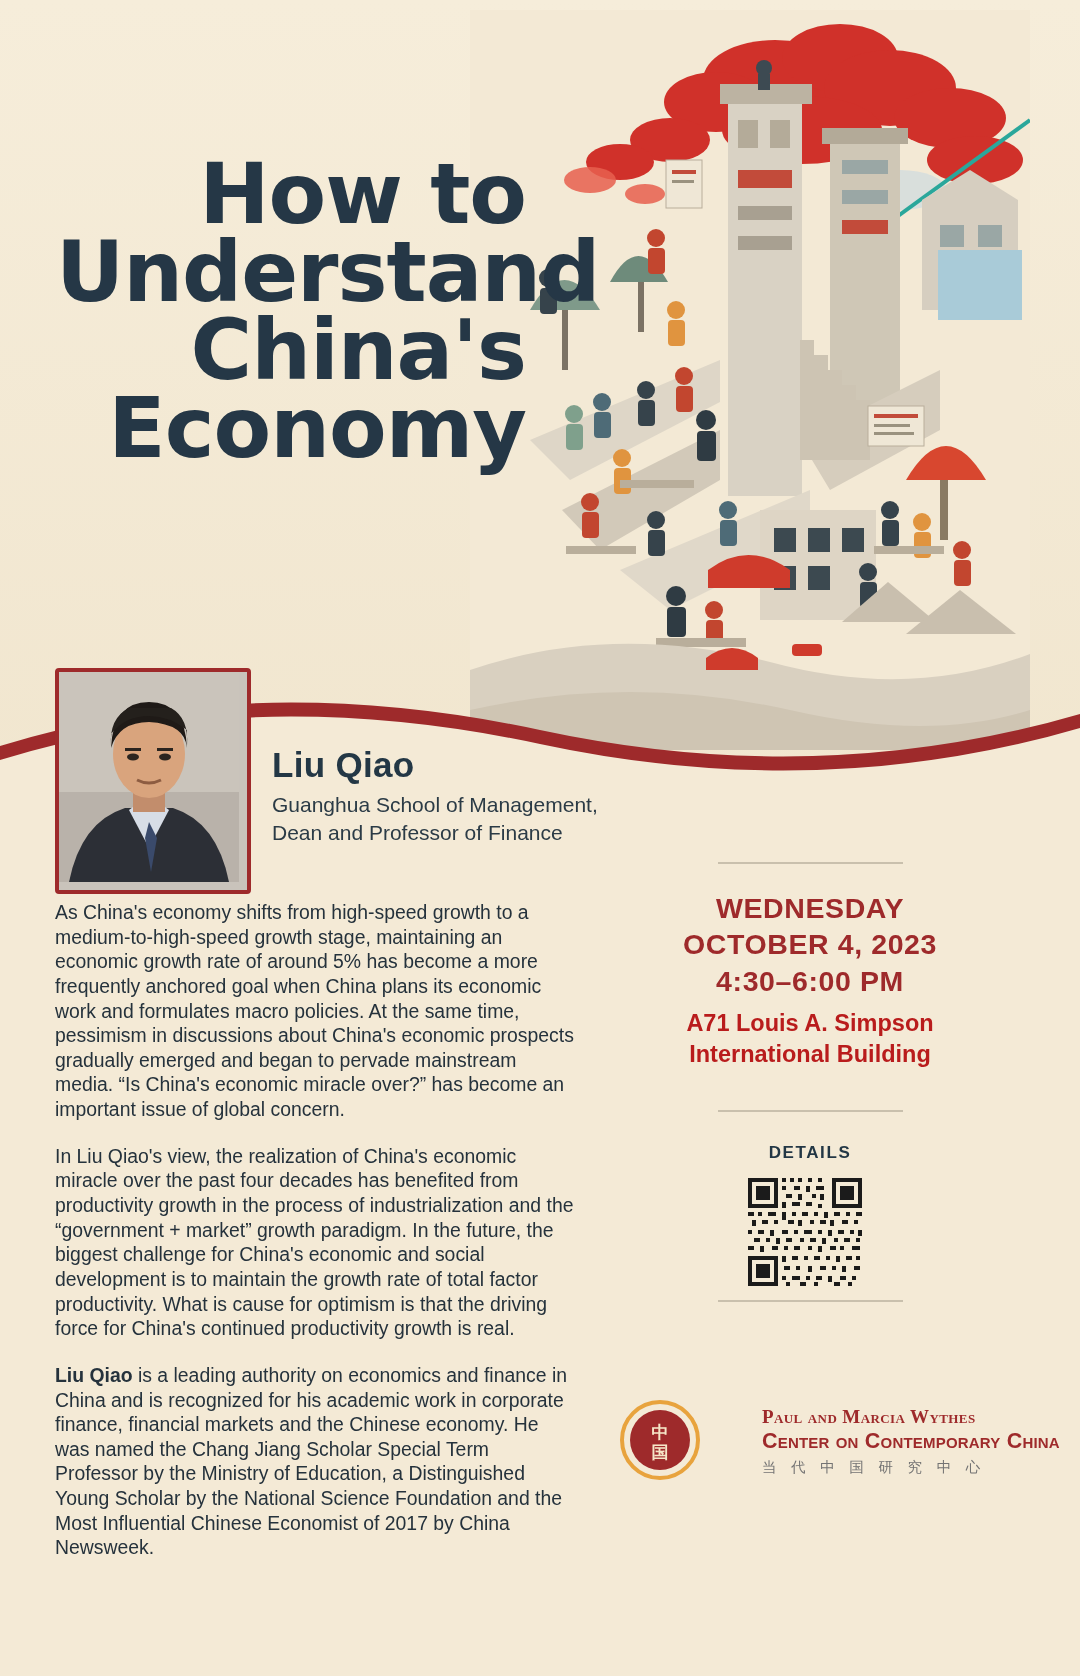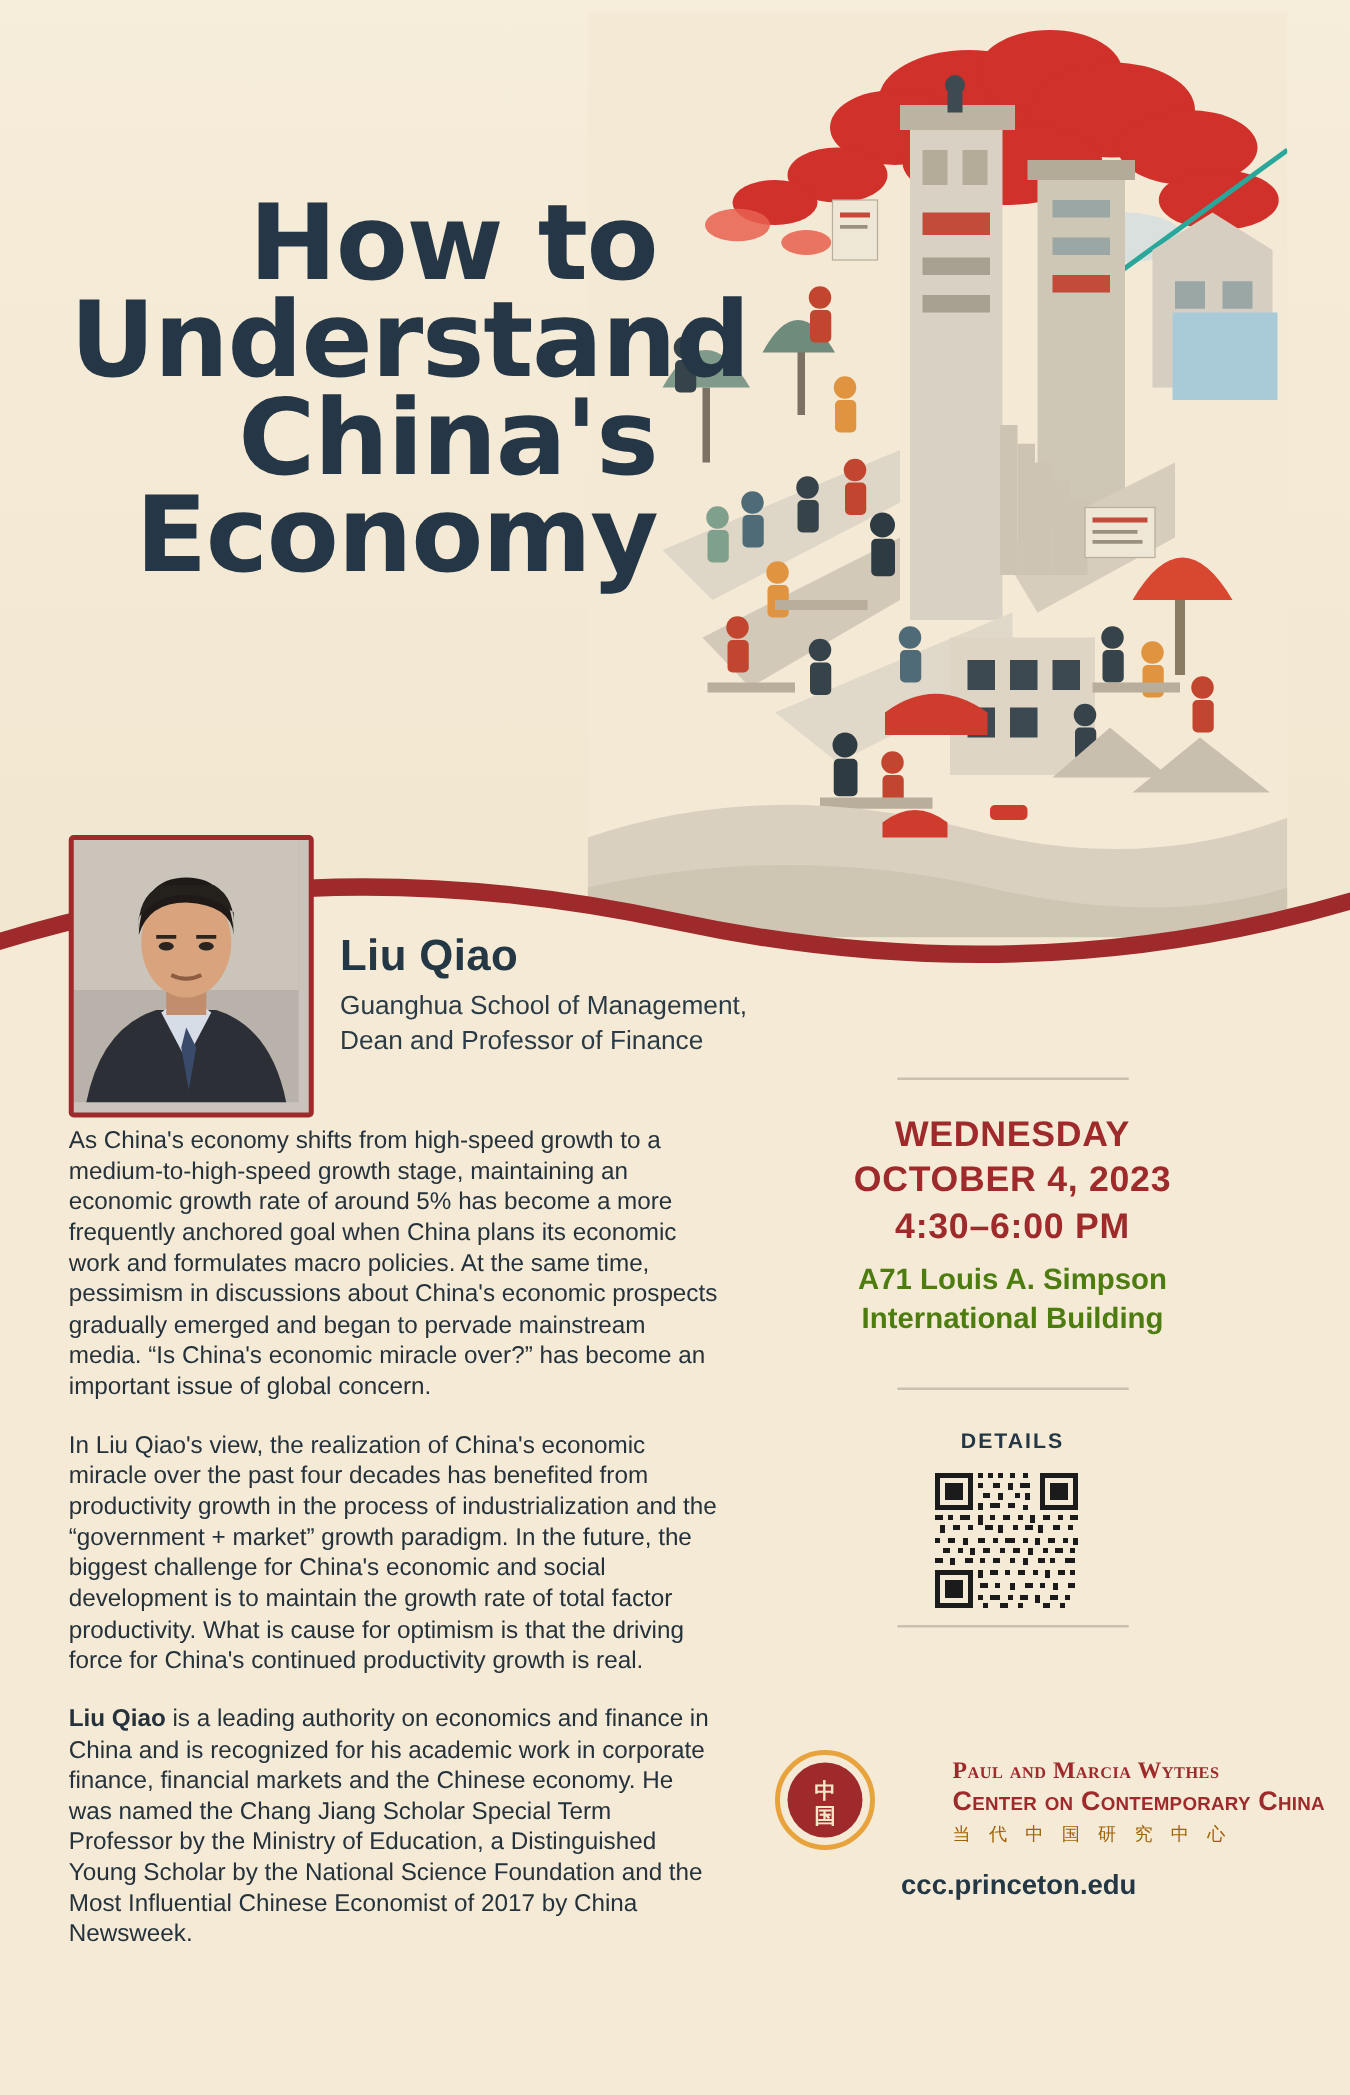--- a/index.html
+++ b/index.html
@@ -123,21 +123,21 @@
     font-size: 28.5px;
     line-height: 1.28;
     letter-spacing: .6px;
   }
   .where {
     position: absolute;
     left: 620px;
     top: 1008px;
     width: 380px;
     text-align: center;
-    color: #4d7c0f;
+    color: #b91c1c;
     font-weight: bold;
     font-size: 23.5px;
     line-height: 1.32;
   }
   .details-label {
     position: absolute;
     left: 620px;
     top: 1143px;
     width: 380px;
     text-align: center;
@@ -186,21 +186,21 @@
   .logo-l2 {
     font-size: 21.5px;
     font-weight: bold;
     letter-spacing: .2px;
     font-variant: small-caps;
     font-family: Liberation Sans, sans-serif;
     margin-top: 1px;
   }
   .logo-l3 {
     font-size: 14.5px;
-    color: #a16207;
+    color: #737373;
     letter-spacing: 5px;
     margin-top: 4px;
     font-family: "DejaVu Sans", sans-serif;
   }
   .url {
     position: absolute;
     left: 620px;
     top: 1495px;
     width: 390px;
     text-align: center;
@@ -611,15 +611,14 @@
         <text x="40" y="58" text-anchor="middle" font-family="DejaVu Sans, sans-serif" font-size="17" fill="#f6e6c8" font-weight="bold">国</text>
       </svg>
     </div>
     <div class="logo-text">
       <div class="logo-l1">Paul and Marcia Wythes</div>
       <div class="logo-l2">Center on Contemporary China</div>
       <div class="logo-l3">当 代 中 国 研 究 中 心</div>
     </div>
   </div>
 
-  <div class="url">ccc.princeton.edu</div>
 
 </div>
 
 </body></html>

